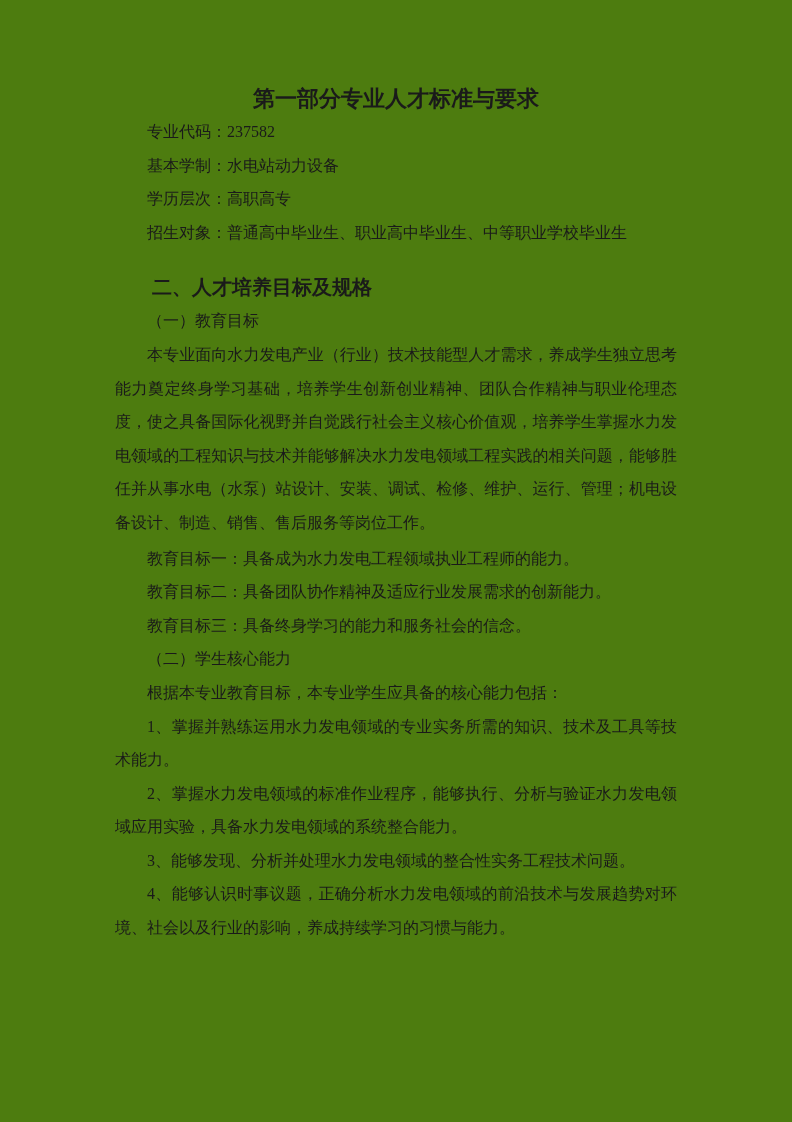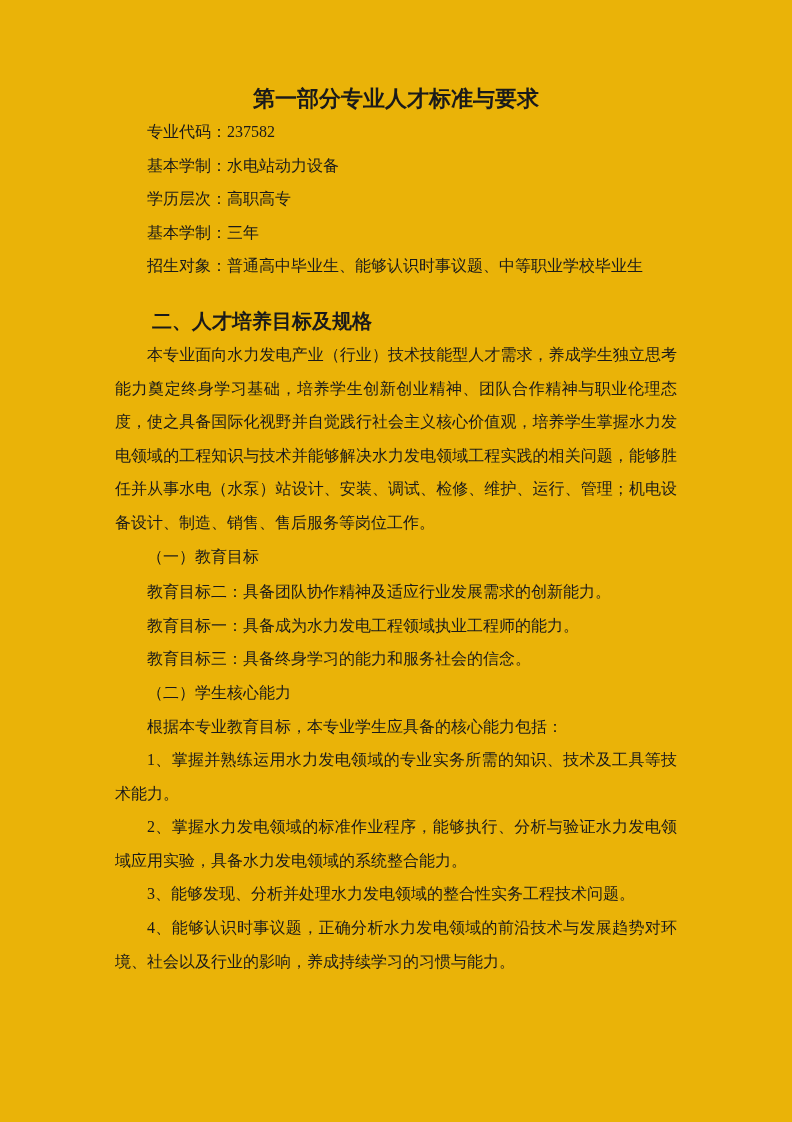--- a/index.html
+++ b/index.html
@@ -7,21 +7,21 @@
     padding: 0;
     background: #ffffff;
   }
   .page {
     position: relative;
     width: 792px;
     height: 1122px;
     box-sizing: border-box;
     margin: 0 auto;
     padding: 83px 115px 40px 115px;
-    background: #eab308;
+    background: #4d7c0f;
     color: #1a1a1a;
     font-family: "Liberation Serif", "DejaVu Serif", serif;
     font-size: 16px;
     overflow: hidden;
   }
   .doc-title {
     margin: 0;
     font-family: "Liberation Sans", "DejaVu Sans", sans-serif;
     font-weight: bold;
     font-size: 22px;
@@ -58,33 +58,32 @@
 
 <div class="page">
 
   <h1 class="doc-title">第一部分专业人才标准与要求</h1>
 
 
   <div>
     <p class="body-text indent info-line"><span class="field-label">专业代码：</span><span class="field-value">237582</span></p>
     <p class="body-text indent info-line"><span class="field-label">基本学制：</span><span class="field-value">水电站动力设备</span></p>
     <p class="body-text indent info-line"><span class="field-label">学历层次：</span><span class="field-value">高职高专</span></p>
-    <p class="body-text indent info-line"><span class="field-label">基本学制：</span><span class="field-value">三年</span></p>
-    <p class="body-text indent info-line"><span class="field-label">招生对象：</span><span class="field-value">普通高中毕业生、能够认识时事议题、中等职业学校毕业生</span></p>
+    <p class="body-text indent info-line"><span class="field-label">招生对象：</span><span class="field-value">普通高中毕业生、职业高中毕业生、中等职业学校毕业生</span></p>
   </div>
 
   <h2 class="sec-heading second">二、人才培养目标及规格</h2>
 
+  <p class="body-text indent">（一）教育目标</p>
+
   <p class="body-text indent">本专业面向水力发电产业（行业）技术技能型人才需求，养成学生独立思考能力奠定终身学习基础，培养学生创新创业精神、团队合作精神与职业伦理态度，使之具备国际化视野并自觉践行社会主义核心价值观，培养学生掌握水力发电领域的工程知识与技术并能够解决水力发电领域工程实践的相关问题，能够胜任并从事水电（水泵）站设计、安装、调试、检修、维护、运行、管理；机电设备设计、制造、销售、售后服务等岗位工作。</p>
 
-  <p class="body-text indent">（一）教育目标</p>
-
   <div class="goals-block">
+    <p class="body-text indent">教育目标一：具备成为水力发电工程领域执业工程师的能力。</p>
     <p class="body-text indent">教育目标二：具备团队协作精神及适应行业发展需求的创新能力。</p>
-    <p class="body-text indent">教育目标一：具备成为水力发电工程领域执业工程师的能力。</p>
     <p class="body-text indent">教育目标三：具备终身学习的能力和服务社会的信念。</p>
   </div>
 
   <p class="body-text indent">（二）学生核心能力</p>
 
   <p class="body-text indent">根据本专业教育目标，本专业学生应具备的核心能力包括：</p>
 
   <div>
     <p class="body-text indent">1、掌握并熟练运用水力发电领域的专业实务所需的知识、技术及工具等技术能力。</p>
     <p class="body-text indent">2、掌握水力发电领域的标准作业程序，能够执行、分析与验证水力发电领域应用实验，具备水力发电领域的系统整合能力。</p>

